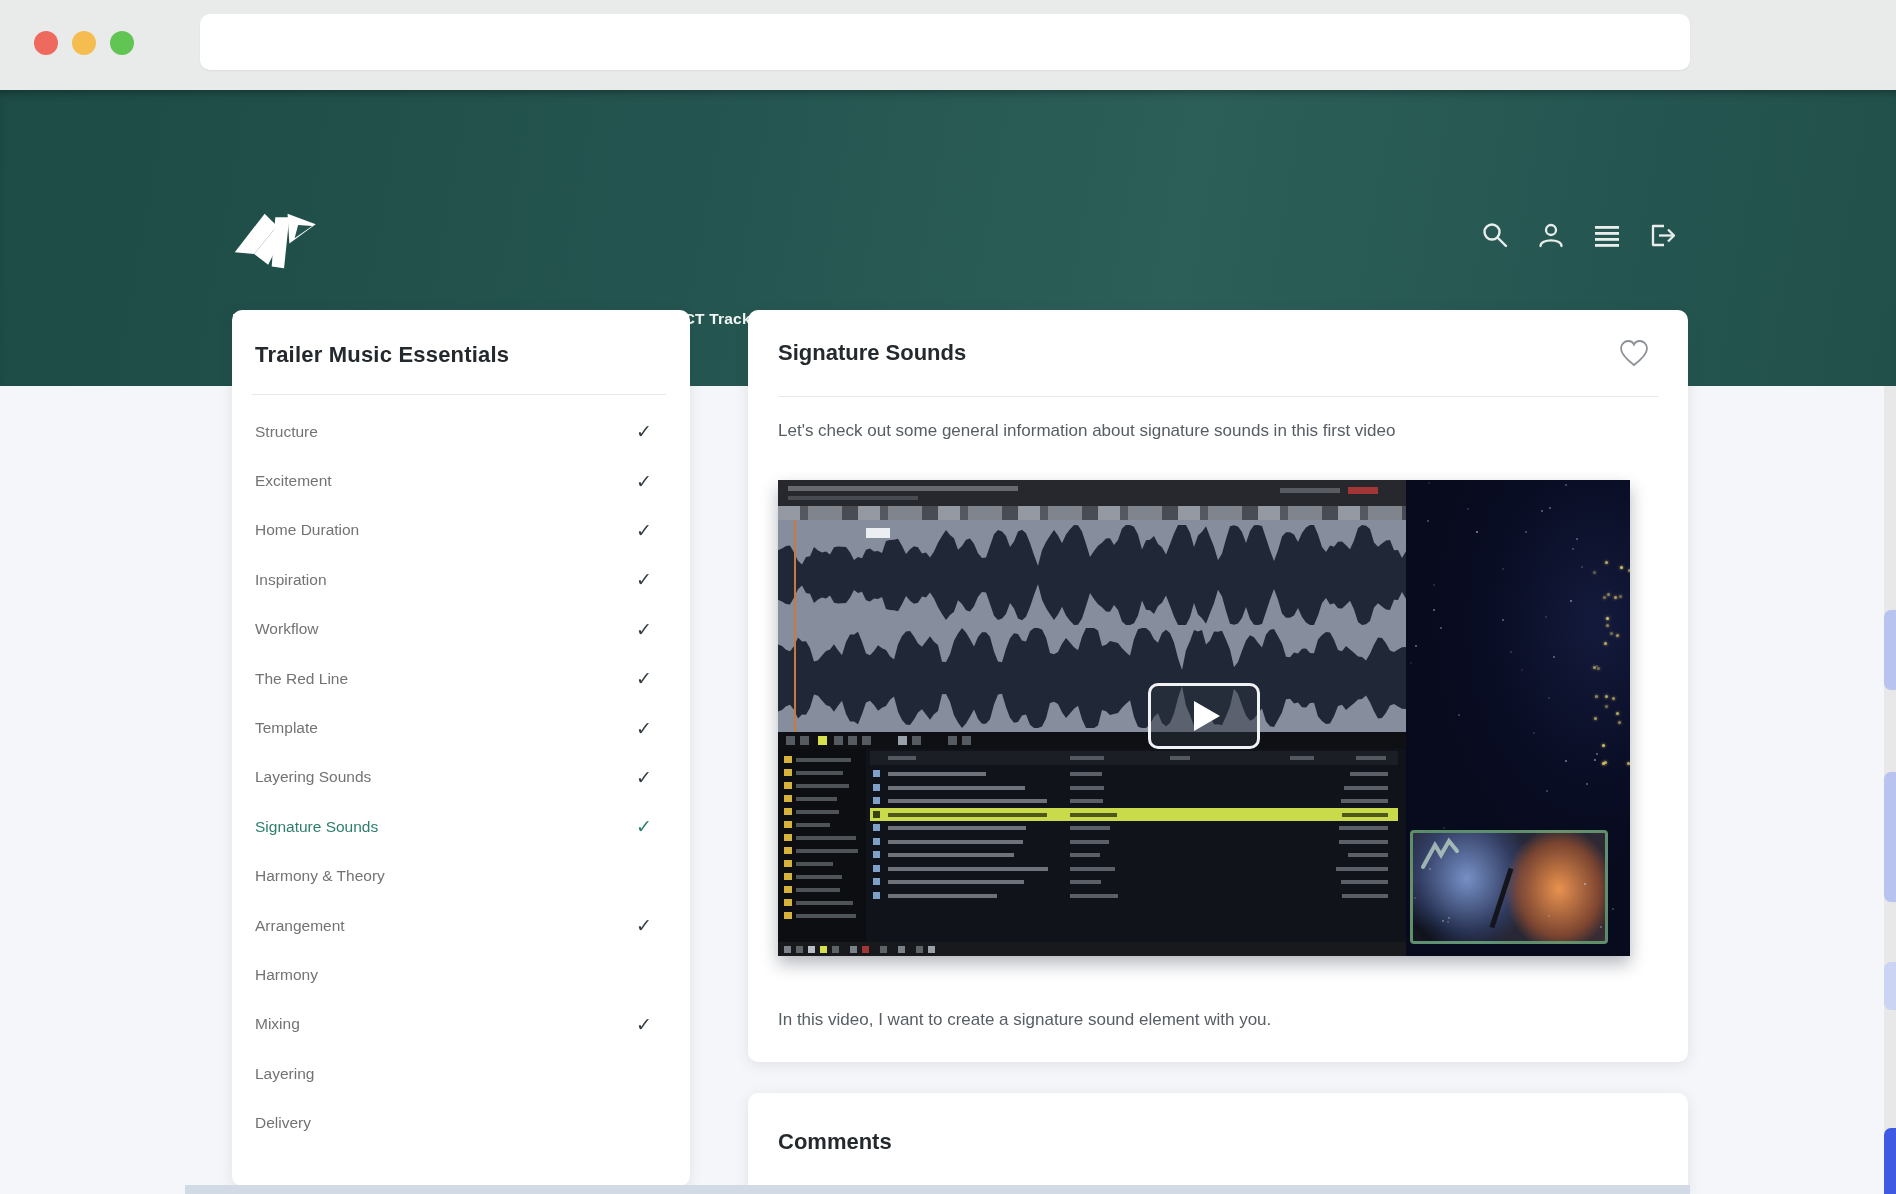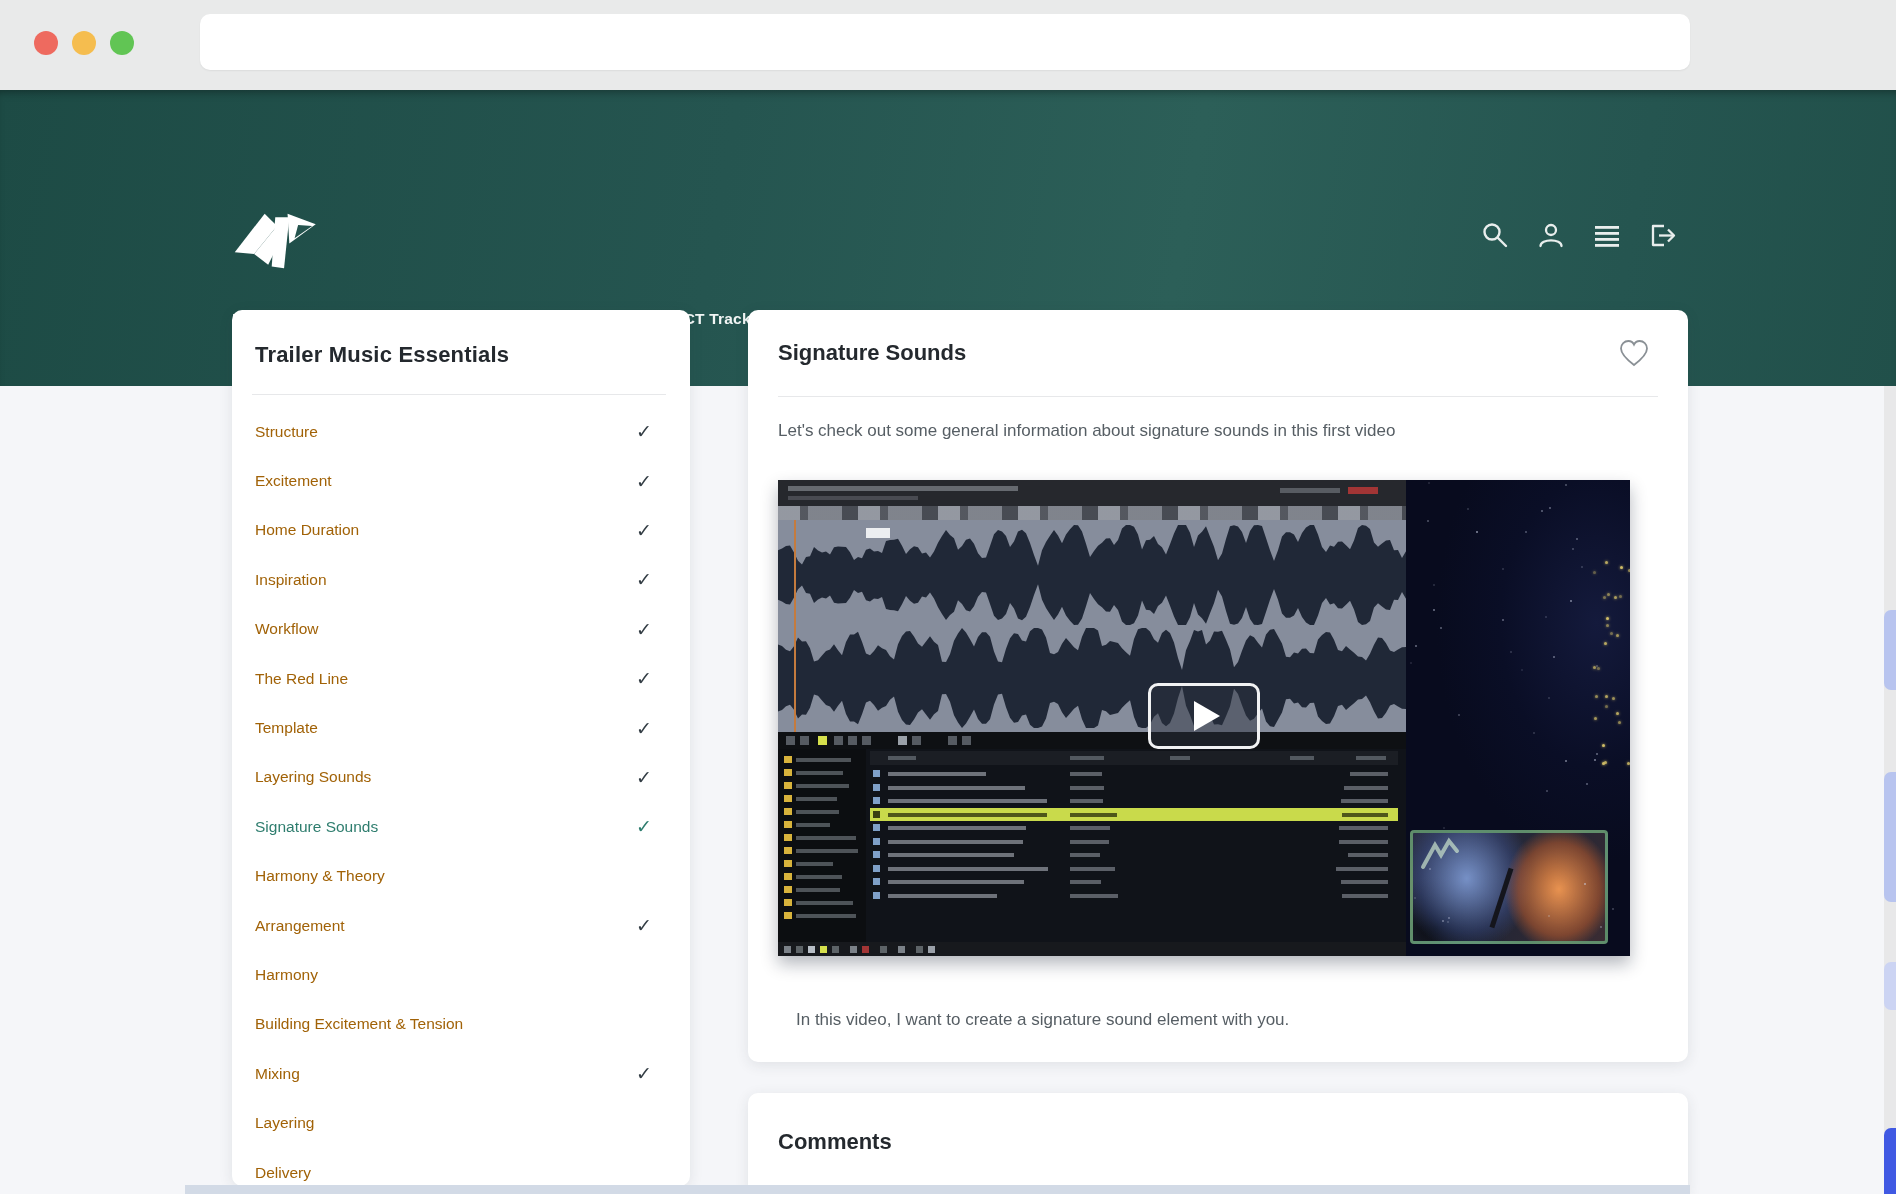--- a/index.html
+++ b/index.html
@@ -27,29 +27,29 @@
          padding-bottom:17px; border-bottom:4px solid transparent; cursor:pointer; white-space:nowrap; }
   .tab.active { border-bottom-color:#ffffff; }
   
   .card { position:absolute; background:#ffffff; border-radius:10px;
           box-shadow:0 3px 14px rgba(40,50,60,.10); }
   .sidebar-card { left:232px; top:310px; width:458px; height:876px; }
   .sidebar-card h2 { padding:32px 24px 0 23px; font-size:22px; color:#24292e; letter-spacing:.2px; }
   .sidebar-card .divider { height:1px; background:#e7e8ea; margin:26px 24px 4px 20px; }
   .course-list { list-style:none; padding:8px 38px 0 23px; }
   .course-row { height:49.4px; display:flex; align-items:center; justify-content:space-between; cursor:pointer; }
-  .course-row .lbl { font-size:15.5px; color:#a16207; }
+  .course-row .lbl { font-size:15.5px; color:#737373; }
   .course-row .chk { font-size:19px; font-weight:bold; color:#333d44; }
   .course-row.active .lbl, .course-row.active .chk { color:#2e7d6e; }
   .lesson-card { left:748px; top:310px; width:940px; height:752px; }
   .lesson-card h2 { padding:30px 0 0 30px; font-size:22px; color:#24292e; }
   .heart { position:absolute; right:38px; top:28px; width:32px; height:30px; cursor:pointer; }
   .lesson-card .divider { height:1px; background:#e7e8ea; margin:30px 30px 0 30px; }
   .intro { padding:24px 30px 0 30px; font-size:17px; color:#565e64; }
-  .outro { position:absolute; left:48px; top:700px; font-size:17px; color:#565e64; }
+  .outro { position:absolute; left:30px; top:700px; font-size:17px; color:#565e64; }
   
   .video { position:absolute; left:30px; top:170px; width:852px; height:476px;
            background:#0b0f26; box-shadow:0 8px 16px rgba(10,20,40,.30); overflow:hidden; }
   .vid-daw { position:absolute; left:0; top:0; width:628px; height:476px; background:#15171b; }
   .daw-titlebar { position:relative; height:26px; background:#26282d; }
   .daw-titlebar .t1 { position:absolute; left:10px; top:6px; width:230px; height:5px; background:#9aa0a8; opacity:.55; }
   .daw-titlebar .t2 { position:absolute; left:10px; top:16px; width:130px; height:4px; background:#9aa0a8; opacity:.3; }
   .daw-titlebar .t3 { position:absolute; right:66px; top:8px; width:60px; height:5px; background:#8a9098; opacity:.5; }
   .daw-titlebar .red { position:absolute; right:28px; top:7px; width:30px; height:7px; background:#a23535; }
   .daw-overview { height:14px; background:#3c3f46;
@@ -207,23 +207,20 @@
       </li>
       <li class="course-row">
         <span class="lbl">Harmony &amp; Theory</span>
       </li>
       <li class="course-row">
         <span class="lbl">Arrangement</span>
         <span class="chk">✓</span>
       </li>
       <li class="course-row">
         <span class="lbl">Harmony</span>
-      </li>
-      <li class="course-row">
-        <span class="lbl">Building Excitement &amp; Tension</span>
       </li>
       <li class="course-row">
         <span class="lbl">Mixing</span>
         <span class="chk">✓</span>
       </li>
       <li class="course-row">
         <span class="lbl">Layering</span>
       </li>
       <li class="course-row">
         <span class="lbl">Delivery</span>

